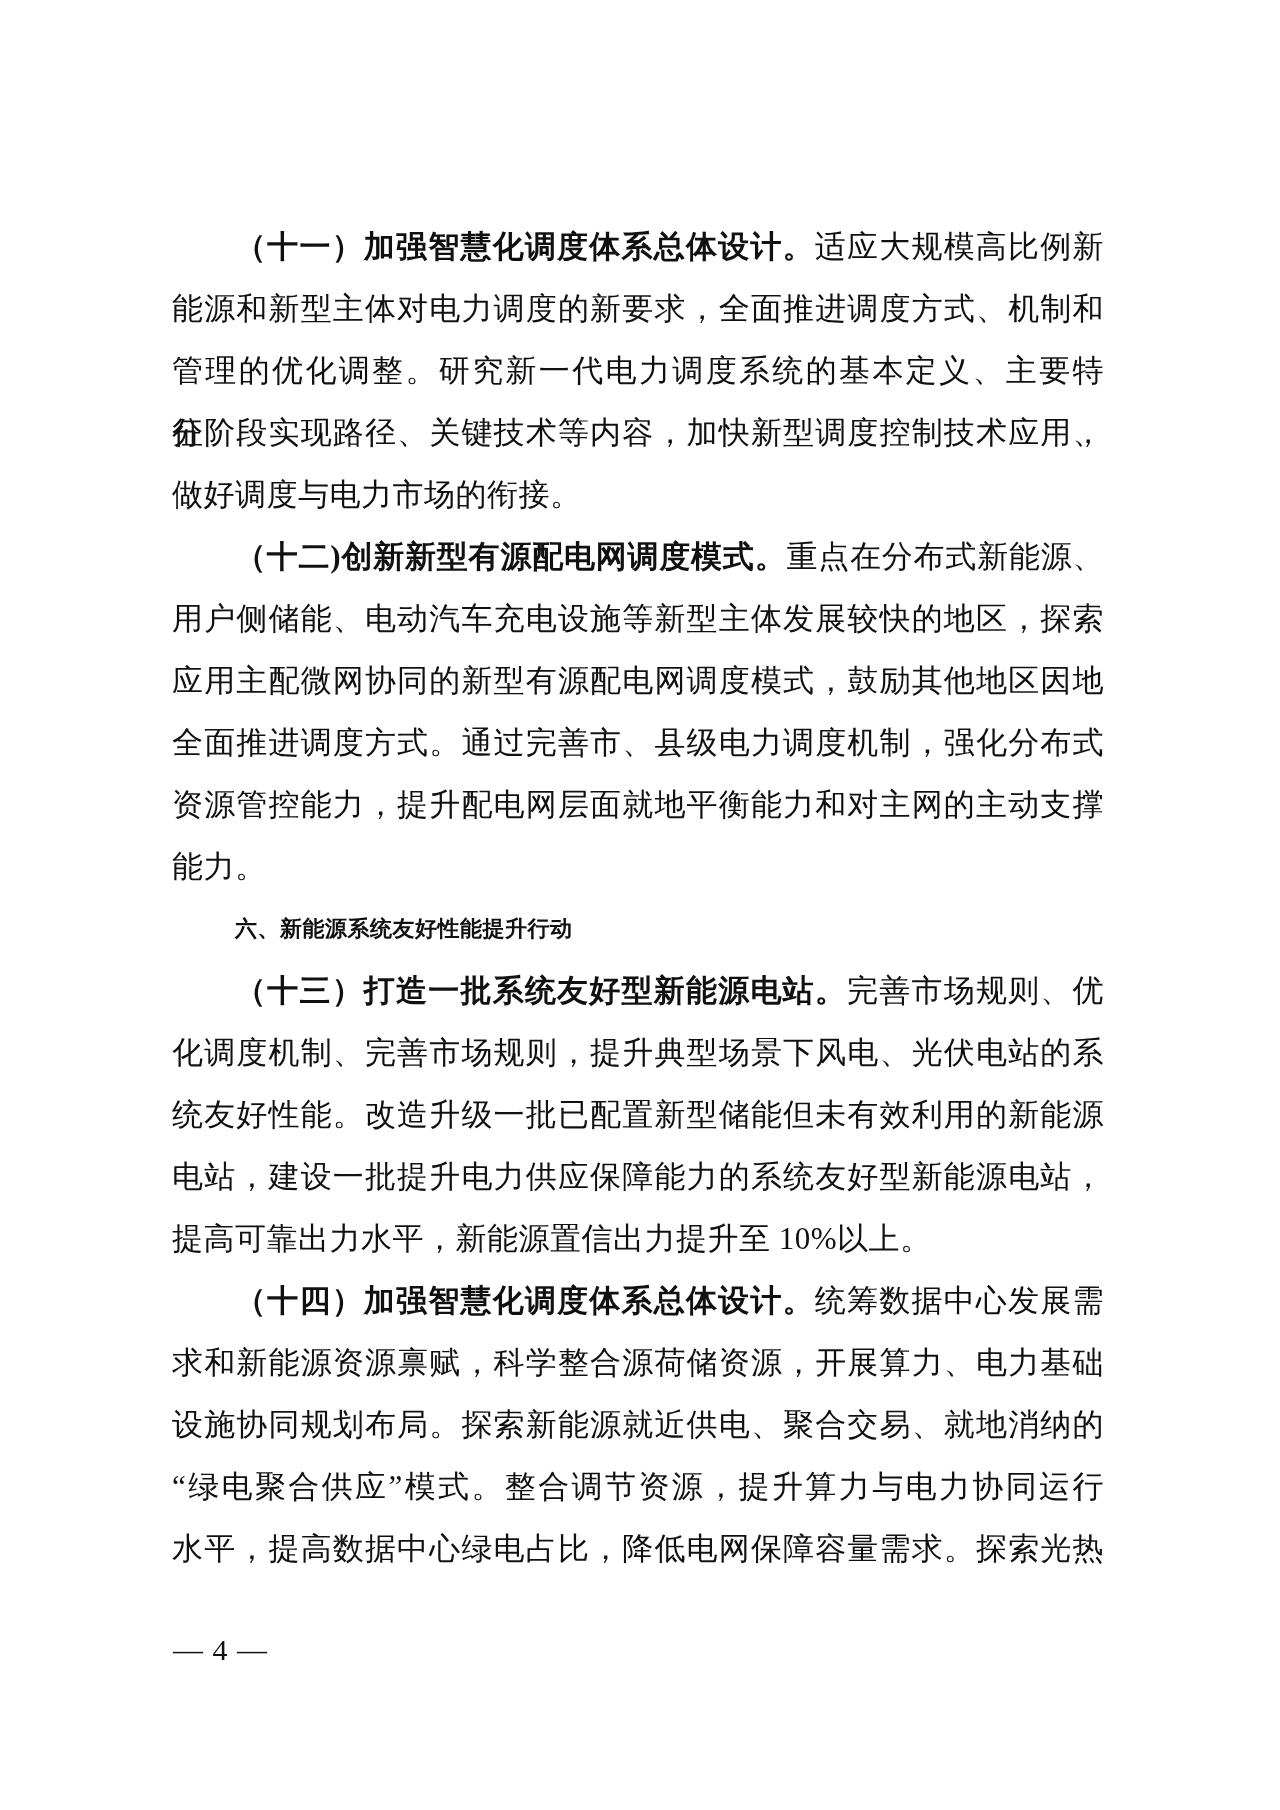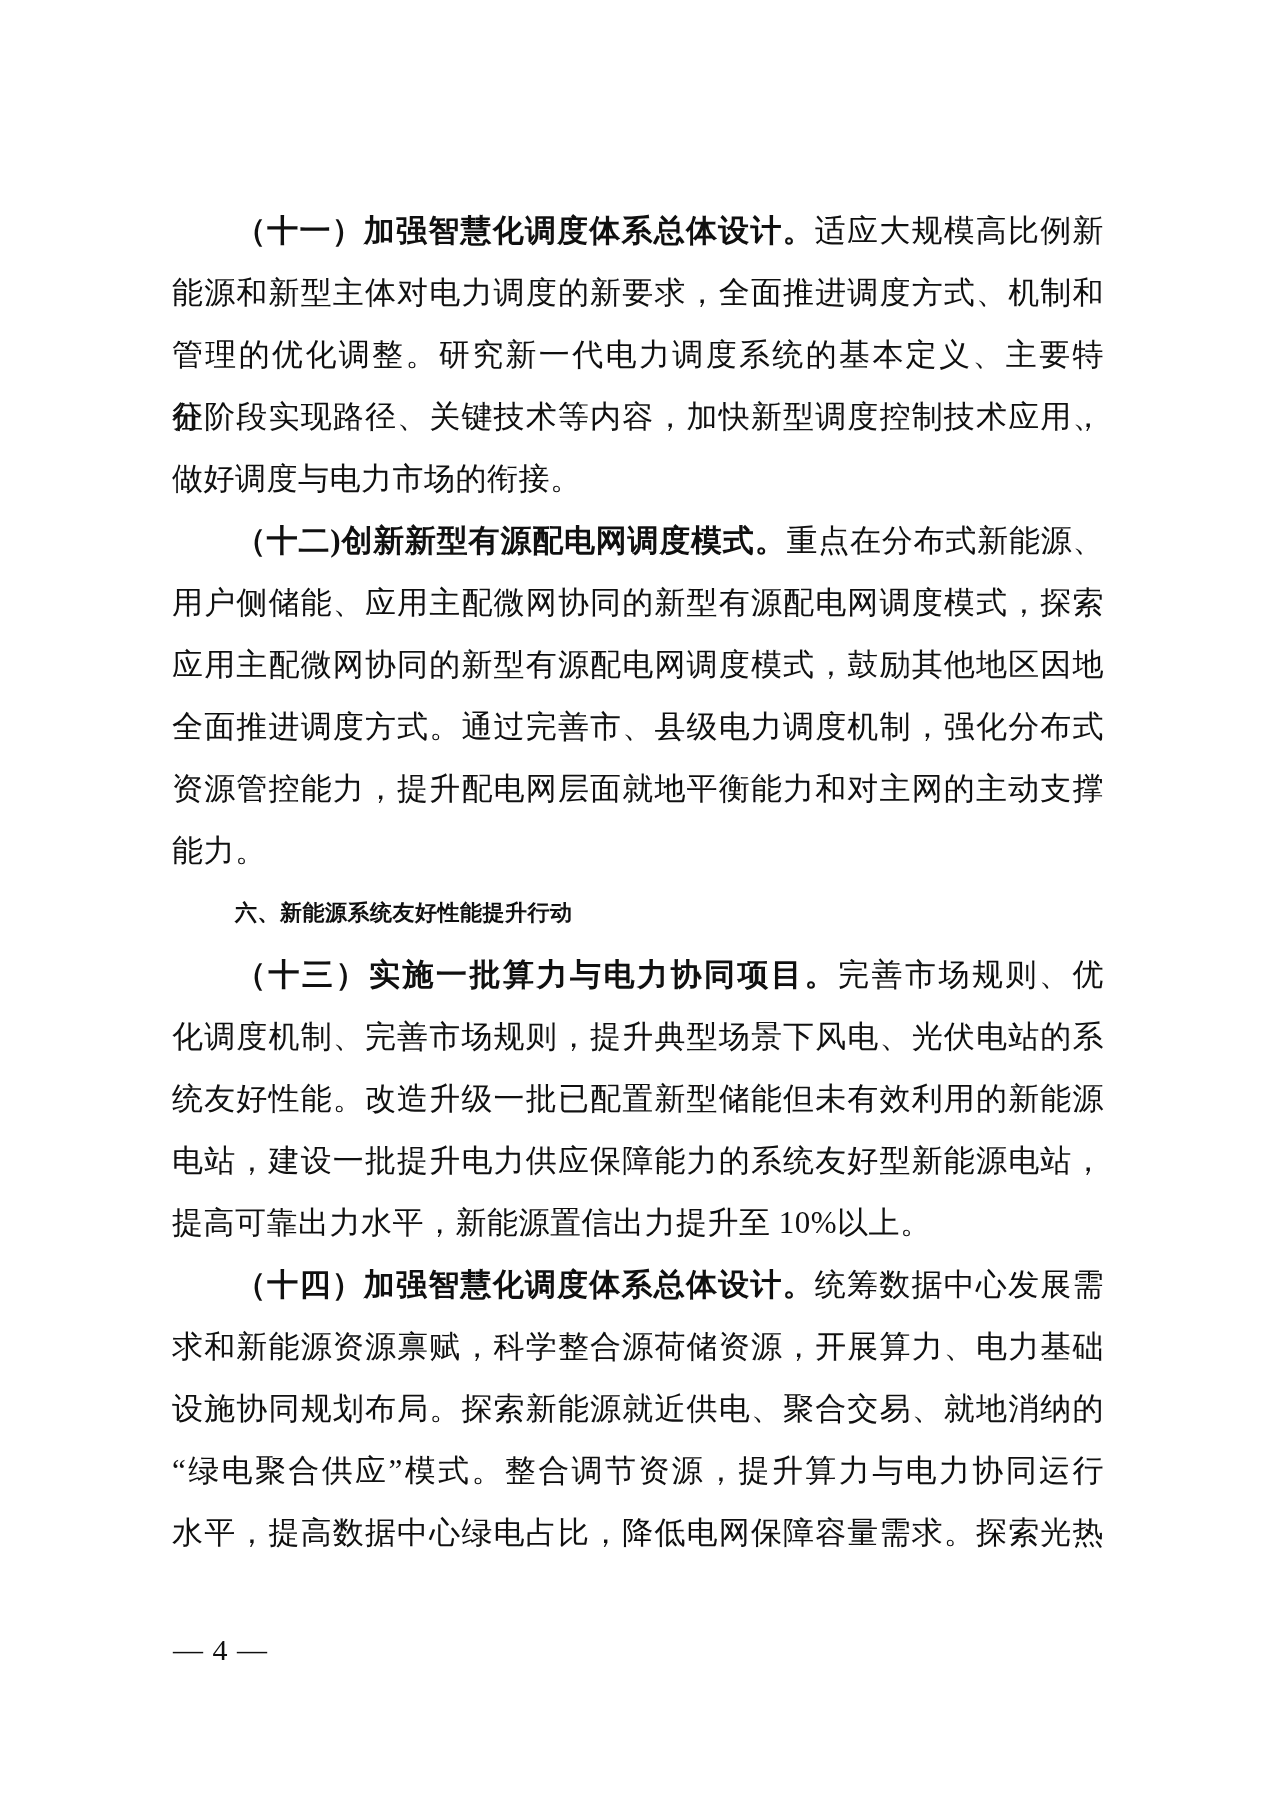--- a/index.html
+++ b/index.html
@@ -16,21 +16,21 @@
     color: #101010;
   }
   .page {
     position: absolute;
     inset: 0;
     background: #ffffff;
   }
   .text-block {
     position: absolute;
     left: 172px;
-    top: 200px;
+    top: 216px;
     width: 932px;
   }
   .line {
     height: 62px;
     line-height: 62px;
     font-size: 31px;
     letter-spacing: 0.5px;
     text-align: justify;
     text-align-last: justify;
     white-space: normal;
@@ -68,27 +68,27 @@
 <body>
 
 <div class="page">
   <div class="text-block" id="text-block">
       <div class="line indent"><span class="seg bold">（十一）加强智慧化调度体系总体设计。</span><span class="seg">适应大规模高比例新</span></div>
       <div class="line"><span class="seg">能源和新型主体对电力调度的新要求，全面推进调度方式、机制和</span></div>
       <div class="line"><span class="seg">管理的优化调整。研究新一代电力调度系统的基本定义、主要特征、</span></div>
       <div class="line"><span class="seg">分阶段实现路径、关键技术等内容，加快新型调度控制技术应用，</span></div>
       <div class="line last"><span class="seg">做好调度与电力市场的衔接。</span></div>
       <div class="line indent"><span class="seg bold">（十二)创新新型有源配电网调度模式。</span><span class="seg">重点在分布式新能源、</span></div>
-      <div class="line"><span class="seg">用户侧储能、应用主配微网协同的新型有源配电网调度模式，探索</span></div>
+      <div class="line"><span class="seg">用户侧储能、电动汽车充电设施等新型主体发展较快的地区，探索</span></div>
       <div class="line"><span class="seg">应用主配微网协同的新型有源配电网调度模式，鼓励其他地区因地</span></div>
       <div class="line"><span class="seg">全面推进调度方式。通过完善市、县级电力调度机制，强化分布式</span></div>
       <div class="line"><span class="seg">资源管控能力，提升配电网层面就地平衡能力和对主网的主动支撑</span></div>
       <div class="line last"><span class="seg">能力。</span></div>
       <div class="line heading indent last"><span class="seg bold">六、新能源系统友好性能提升行动</span></div>
-      <div class="line indent"><span class="seg bold">（十三）实施一批算力与电力协同项目。</span><span class="seg">完善市场规则、优</span></div>
+      <div class="line indent"><span class="seg bold">（十三）打造一批系统友好型新能源电站。</span><span class="seg">完善市场规则、优</span></div>
       <div class="line"><span class="seg">化调度机制、完善市场规则，提升典型场景下风电、光伏电站的系</span></div>
       <div class="line"><span class="seg">统友好性能。改造升级一批已配置新型储能但未有效利用的新能源</span></div>
       <div class="line"><span class="seg">电站，建设一批提升电力供应保障能力的系统友好型新能源电站，</span></div>
       <div class="line last"><span class="seg">提高可靠出力水平，新能源置信出力提升至 10%以上。</span></div>
       <div class="line indent"><span class="seg bold">（十四）加强智慧化调度体系总体设计。</span><span class="seg">统筹数据中心发展需</span></div>
       <div class="line"><span class="seg">求和新能源资源禀赋，科学整合源荷储资源，开展算力、电力基础</span></div>
       <div class="line"><span class="seg">设施协同规划布局。探索新能源就近供电、聚合交易、就地消纳的</span></div>
       <div class="line"><span class="seg">“绿电聚合供应”模式。整合调节资源，提升算力与电力协同运行</span></div>
       <div class="line"><span class="seg">水平，提高数据中心绿电占比，降低电网保障容量需求。探索光热</span></div>
     </div>

